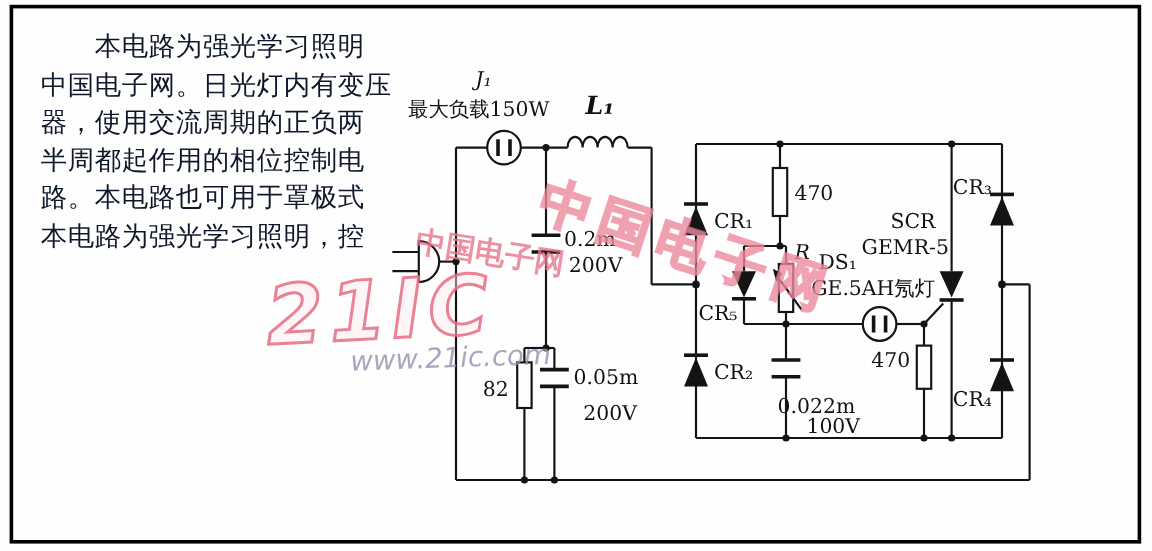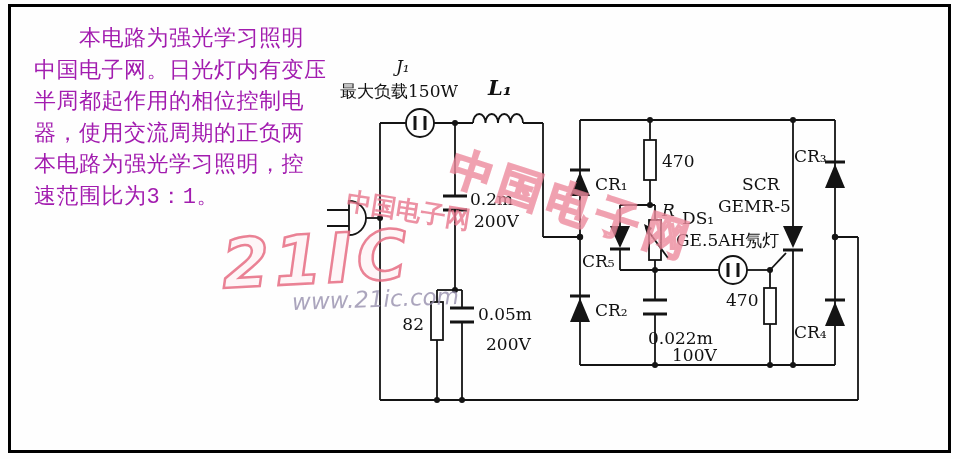--- a/index.html
+++ b/index.html
@@ -1,20 +1,20 @@
 <!DOCTYPE html>
 <html><head>
 <meta charset="utf-8">
 <style>
   * { margin:0; padding:0; box-sizing:border-box; }
   html,body { width:960px; height:459px; background:#ffffff; }
   body { font-family:"DejaVu Serif", serif; }
   .page { position:relative; width:960px; height:459px; background:#fefefe; overflow:hidden; }
   .frame { position:absolute; left:8px; top:4px; width:943px; height:449px; border:3px solid #000; }
-  .desc { position:absolute; left:34px; top:24px; width:304px; font-size:22px; line-height:31.5px; color:#a21caf; letter-spacing:0.5px;font-family:Liberation Mono, monospace; }
+  .desc { position:absolute; left:34px; top:24px; width:304px; font-size:22px; line-height:31.5px; color:#0f172a; letter-spacing:0.5px; }
   .desc .line:first-child { text-indent:45px; }
   .circuit { position:absolute; left:0; top:0; z-index:1; }
   .circuit .wire { stroke:#141414; stroke-width:1.8; fill:none; }
   .circuit .thick { stroke:#141414; stroke-width:3; fill:none; }
   .circuit .comp { stroke:#141414; stroke-width:1.8; fill:none; }
   .circuit .solid { fill:#141414; stroke:none; }
   .circuit text { font-family:"DejaVu Serif", serif; font-size:17px; fill:#111; }
   .circuit text.big { font-size:21px; font-weight:bold; font-style:italic; }
   .circuit text.ital { font-style:italic; }
   .wm { position:absolute; pointer-events:none; z-index:3; white-space:nowrap; }
@@ -31,24 +31,24 @@
 </style>
 </head>
 <body>
 
 <div class="page">
   <div class="frame"></div>
 
   <div class="desc">
     <div class="line">本电路为强光学习照明</div>
     <div class="line">中国电子网。日光灯内有变压</div>
+    <div class="line">器，使用交流周期的正负两</div>
     <div class="line">半周都起作用的相位控制电</div>
-    <div class="line">器，使用交流周期的正负两</div>
+    <div class="line">路。本电路也可用于罩极式</div>
     <div class="line">本电路为强光学习照明，控</div>
-    <div class="line">速范围比为3：1。</div>
   </div>
 
   <svg class="circuit" width="960" height="459" viewBox="0 0 960 459">
 
     <g>
       <path class="wire" d="M380,123 V400 M380,400 H858"></path>
       <path class="wire" d="M380,123 H406 M434,123 H473 M523,123 H543 M543,123 V237 M543,237 H580"></path>
     </g>
 
     <g>

